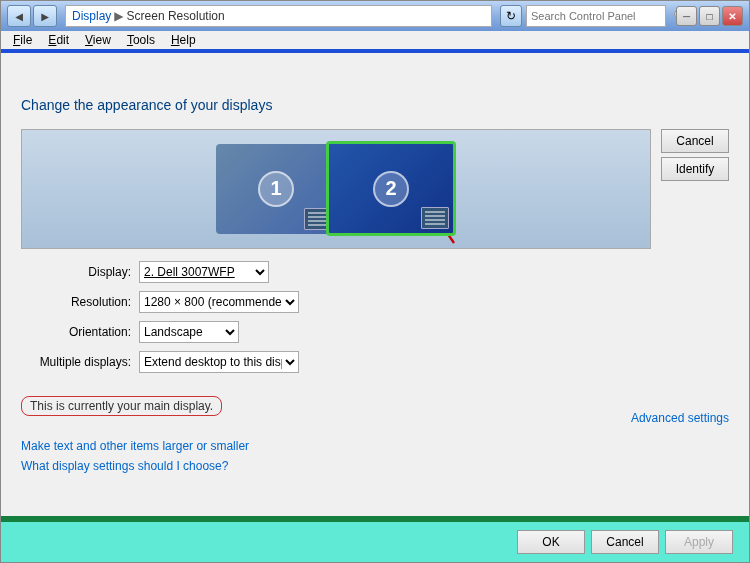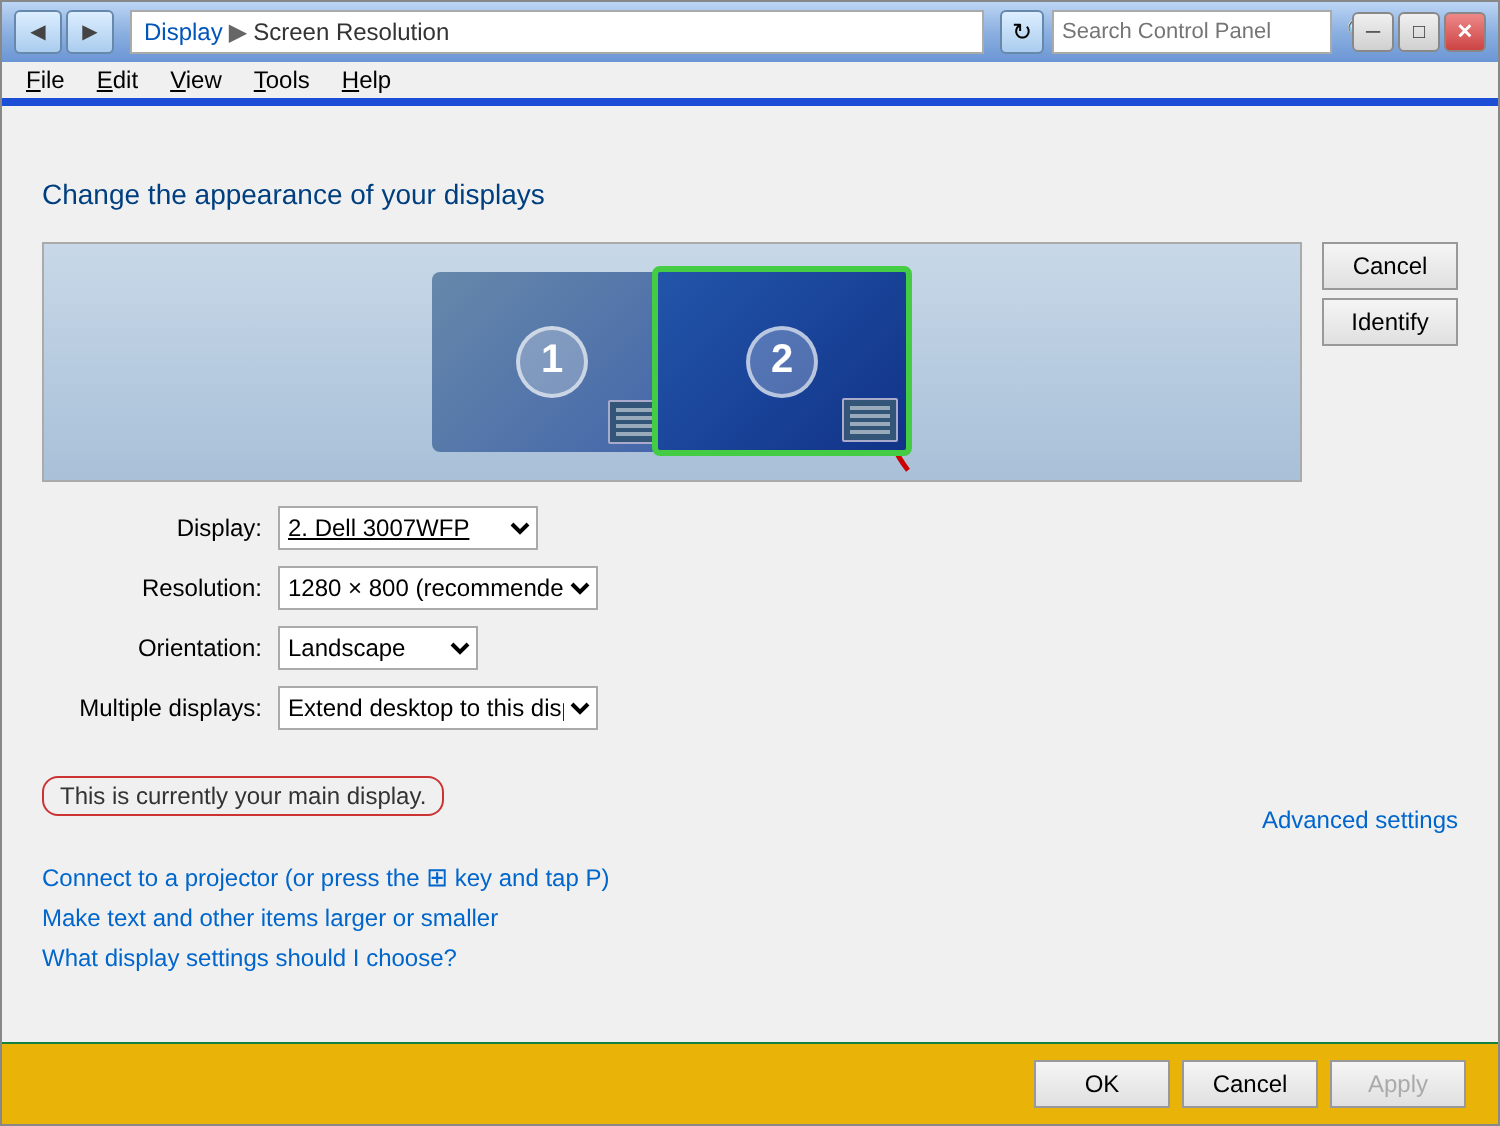--- a/index.html
+++ b/index.html
@@ -316,22 +316,22 @@
       display: inline-block;
       font-size: 13px;
     }
 
     
     .bottom-bar {
       display: flex;
       justify-content: flex-end;
       gap: 6px;
       padding: 8px 16px;
-      border-top: 1px solid #15803d;
-      background: #eab308;
+      border-top: 6px solid #15803d;
+      background: #5eead4;
       flex-shrink: 0;
     }
     .bottom-btn {
       width: 68px;
       height: 24px;
       background: linear-gradient(to bottom, #f5f5f5, #e0e0e0);
       border: 1px solid #999;
       cursor: pointer;
       font-size: 12px;
       display: flex;
@@ -451,23 +451,20 @@
         </select>
       </div>
     </div>
 
     <div class="status-section">
       <span class="main-display-text">This is currently your main display.</span>
       <a class="advanced-link">Advanced settings</a>
     </div>
 
     <div class="links-section">
-      <a class="content-link">
-        Connect to a projector (or press the <span class="win-logo">⊞</span> key and tap P)
-      </a>
       <a class="content-link">Make text and other items larger or smaller</a>
       <a class="content-link">What display settings should I choose?</a>
     </div>
 
   </div>
 
   <div class="bottom-bar">
     <button class="bottom-btn">OK</button>
     <button class="bottom-btn">Cancel</button>
     <button class="bottom-btn disabled">Apply</button>

